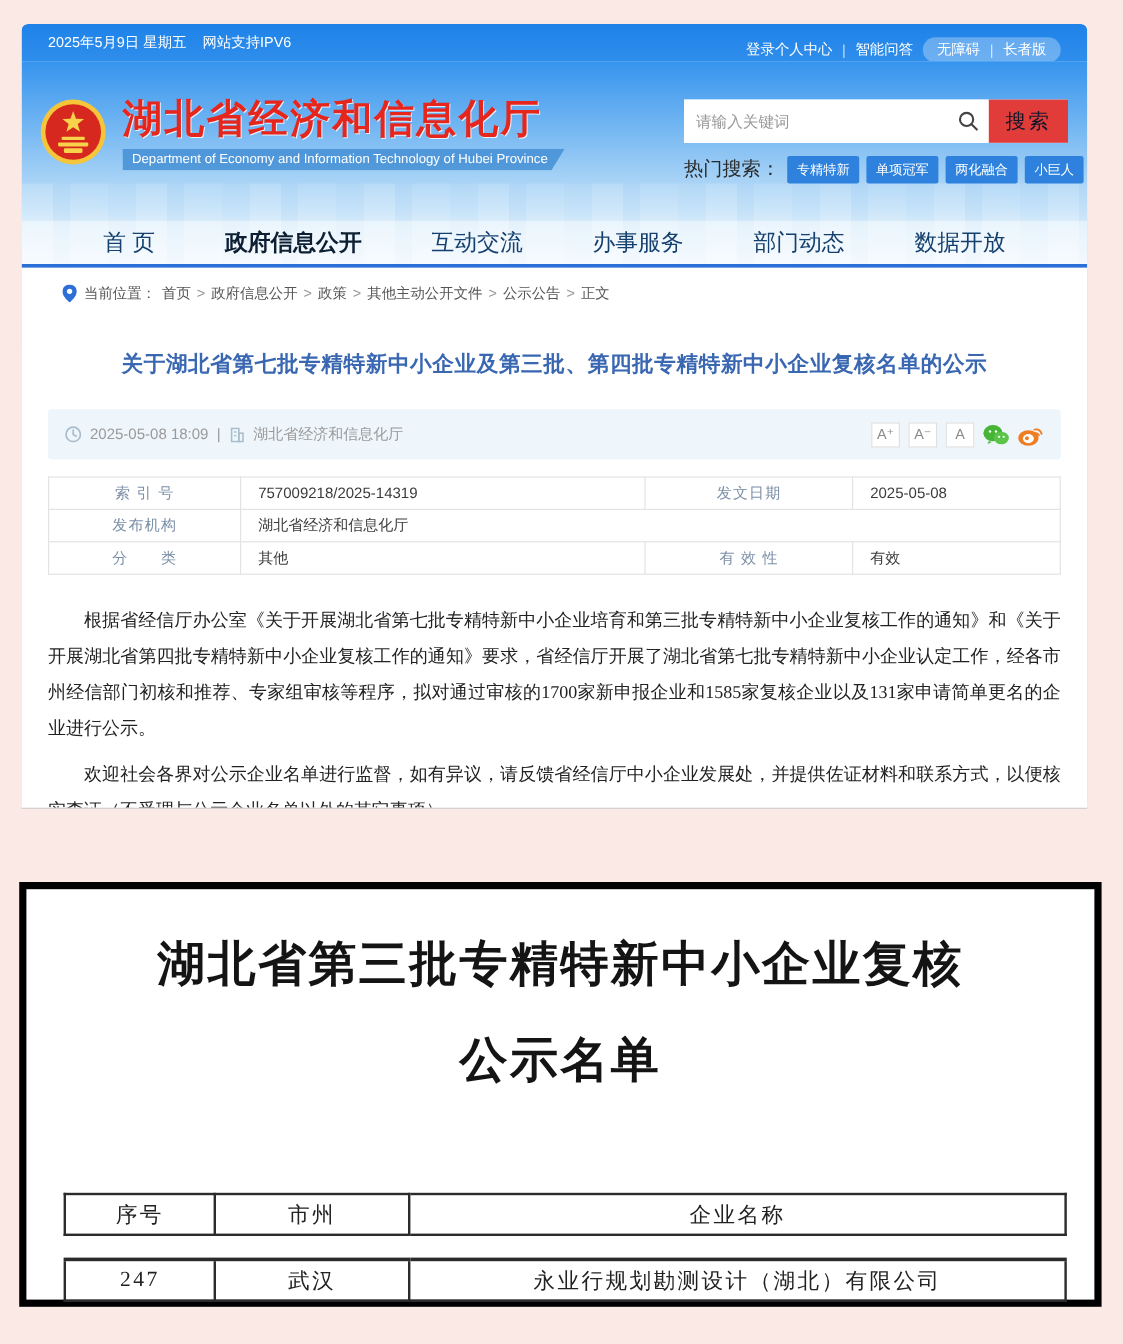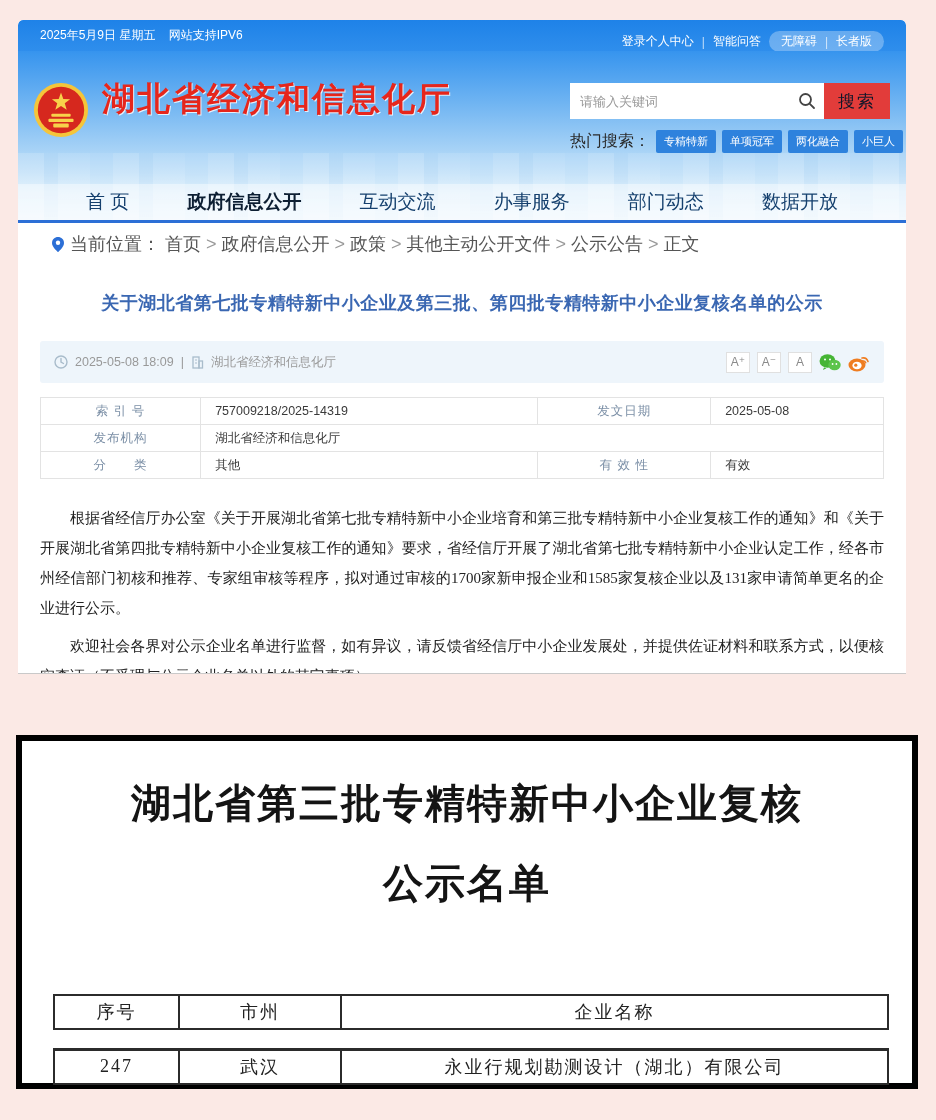--- a/index.html
+++ b/index.html
@@ -84,21 +84,21 @@
     position:absolute; left:0; bottom:0; width:100%; height:39px;
     background:rgba(255,255,255,.42); border-bottom:3px solid #2c6fd6;
     display:flex; align-items:center; justify-content:space-between; padding:0 68px;
   }
   .nav a { font-size:19px; color:#15406e; text-decoration:none; cursor:pointer; white-space:nowrap; }
   .nav a.active { font-weight:bold; color:#0d1f33; }
 
   
   .breadcrumb {
     height:42px; background:#fff; display:flex; align-items:center;
-    padding-left:34px; font-size:18px; color:#555;
+    padding-left:34px; font-size:12px; color:#555;
   }
   .breadcrumb .pin { margin-right:6px; }
   .crumb { color:#555; text-decoration:none; margin:0 5px; cursor:pointer; }
   .crumb-sep { color:#999; }
   .crumb-prefix { color:#555; }
 
   
   .content { padding:0 22px; background:#fff; }
   .article-title {
     margin-top:26px; text-align:center; font-size:18px; font-weight:bold;
@@ -176,20 +176,21 @@
       <svg class="emblem" viewBox="0 0 60 60">
         <circle cx="30" cy="30" r="28" fill="#f5c53a"></circle>
         <circle cx="30" cy="30" r="24" fill="#d6281e"></circle>
         <polygon fill="#f8d24a" points="30,12 32.4,18.6 39.4,18.8 33.9,23 35.9,29.7 30,25.8 24.1,29.7 26.1,23 20.6,18.8 27.6,18.6"></polygon>
         <rect x="20" y="34" width="20" height="3" rx="1" fill="#f8d24a"></rect>
         <rect x="17" y="39" width="26" height="3.4" rx="1" fill="#f8d24a"></rect>
         <rect x="22" y="44" width="16" height="4" rx="1" fill="#f8d24a"></rect>
       </svg>
       <div class="title-block">
         <div class="site-title">湖北省经济和信息化厅</div>
+        <div class="site-subtitle">Department of Economy and Information Technology of Hubei Province</div>
       </div>
     </div>
 
     <div class="search-area">
       <div class="search-row">
         <input class="search-input" placeholder="请输入关键词" style="">
         <span class="mag-btn">
           <svg width="18" height="18" viewBox="0 0 18 18">
             <circle cx="7.5" cy="7.5" r="5.5" fill="none" stroke="#444" stroke-width="1.8"></circle>
             <line x1="11.8" y1="11.8" x2="16" y2="16" stroke="#444" stroke-width="1.8" stroke-linecap="round"></line>

